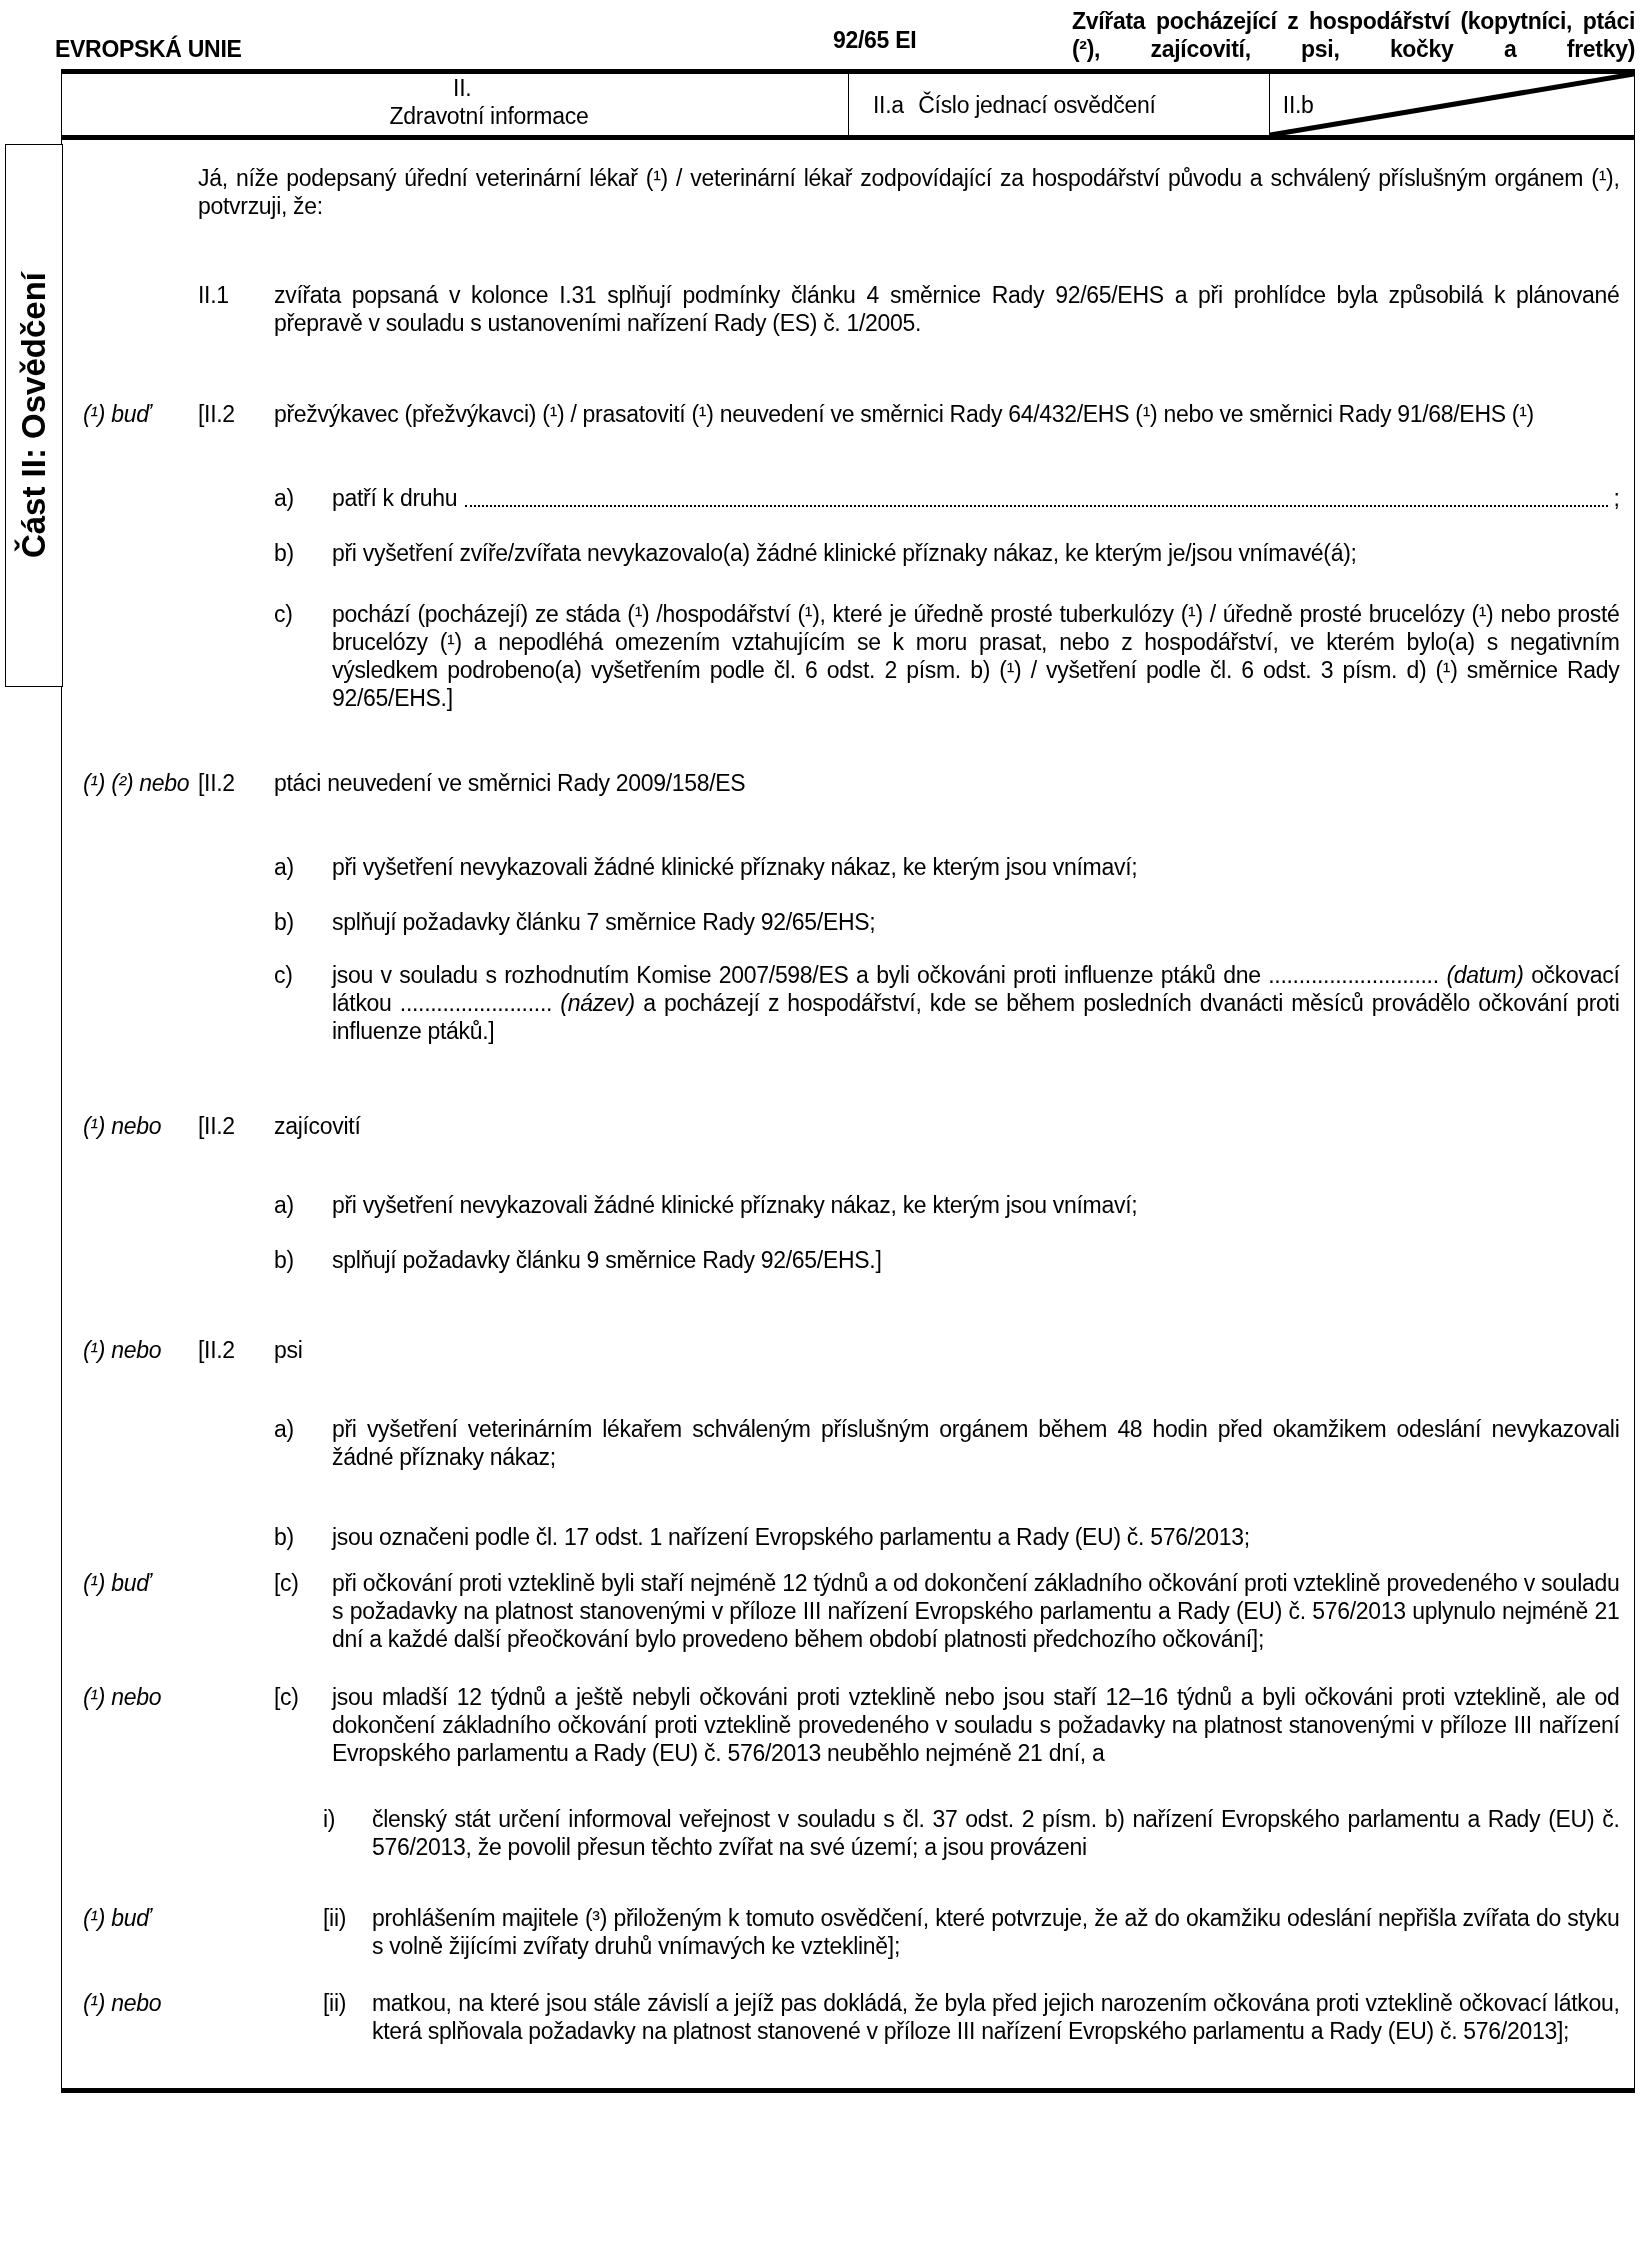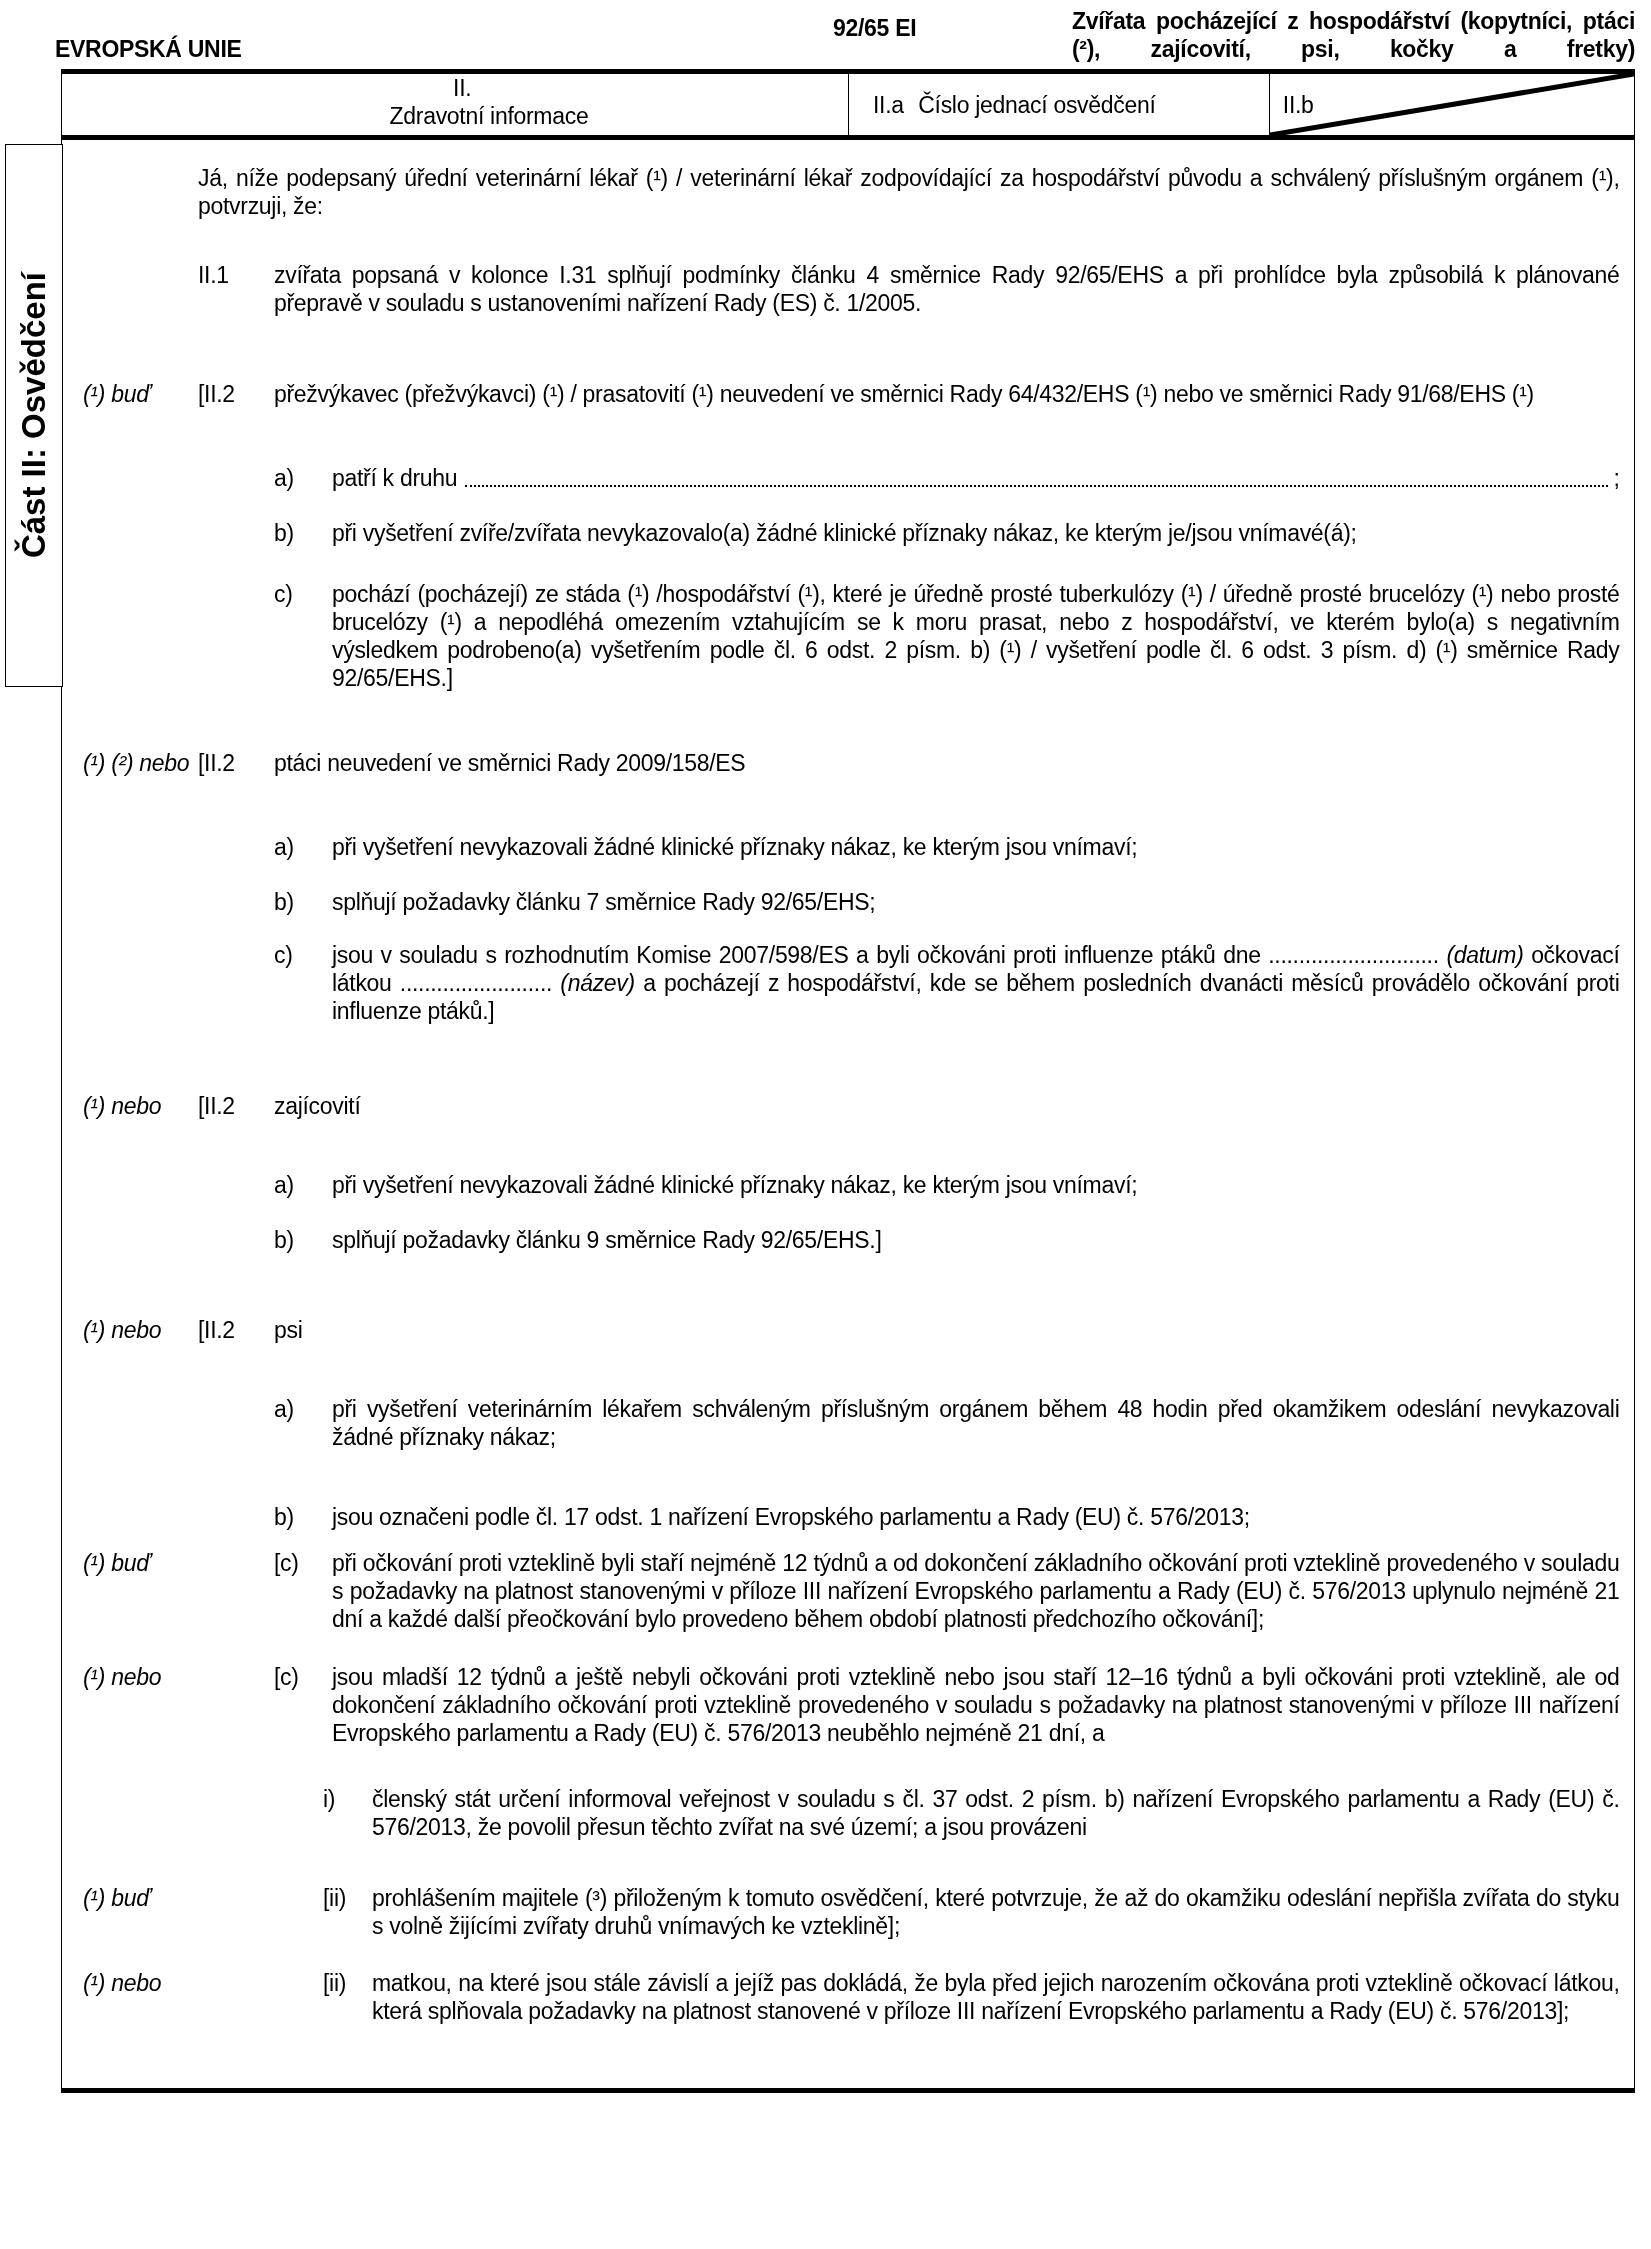--- a/index.html
+++ b/index.html
@@ -8,21 +8,21 @@
     width: 1651px; height: 2250px;
     font-family: "Liberation Sans", "DejaVu Sans", sans-serif;
     font-size: 23px; line-height: 28px; letter-spacing: -0.3px;
     color: #000; font-stretch: condensed;
   }
   .page { position: relative; width: 1651px; height: 2250px; overflow: hidden; background: #fff; }
 
   
   .top { position: relative; height: 69px; }
   .eu-label  { position: absolute; left: 55px;  top: 35px; font-weight: bold; }
-  .cert-code { position: absolute; left: 833px; top: 14px; font-weight: bold; }
+  .cert-code { position: absolute; left: 833px; top: 26px; font-weight: bold; }
   .cert-title{
     position: absolute; left: 1072px; top: 7px; width: 563px;
     font-weight: bold; text-align: justify; text-align-last: justify;
   }
 
   
   .hrow {
     margin-left: 61px; width: 1574px; height: 71px;
     border-top: 5.2px solid #000; border-bottom: 5.2px solid #000;
     display: flex;
@@ -95,21 +95,21 @@
       </svg>
     </div>
   </div>
 
   <div class="sidebox">
     <div class="sidebox-inner">Část II: Osvědčení</div>
   </div>
 
   <div class="bodywrap">
 
-    <div class="row" style="margin-bottom:41px;">
+    <div class="row" style="margin-bottom:61px;">
       <div class="sp-cond"></div>
       <div class="txt">Já, níže podepsaný úřední veterinární lékař (¹) / veterinární lékař zodpovídající za hospodářství původu a schválený příslušným orgánem (¹), potvrzuji, že:</div>
     </div>
 
     <div class="row" style="margin-bottom:63px;">
       <div class="sp-cond"></div>
       <div class="num">II.1</div>
       <div class="txt">zvířata popsaná v kolonce I.31 splňují podmínky článku 4 směrnice Rady 92/65/EHS a při prohlídce byla způsobilá k plánované přepravě v souladu s ustanoveními nařízení Rady (ES) č. 1/2005.</div>
     </div>
 

